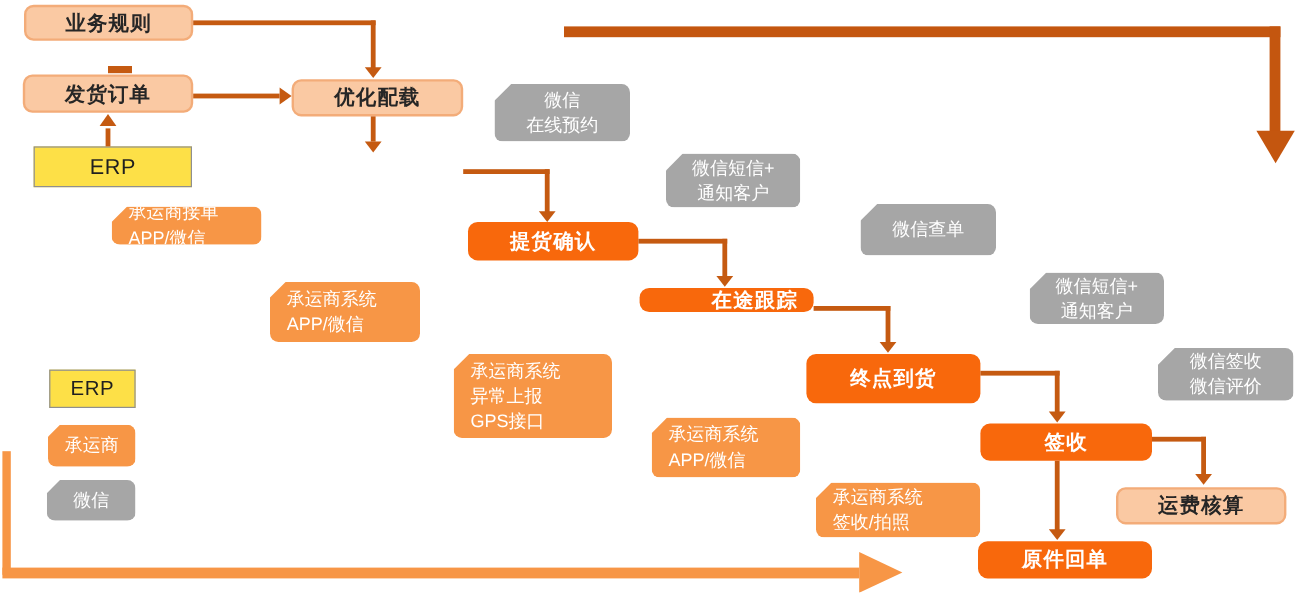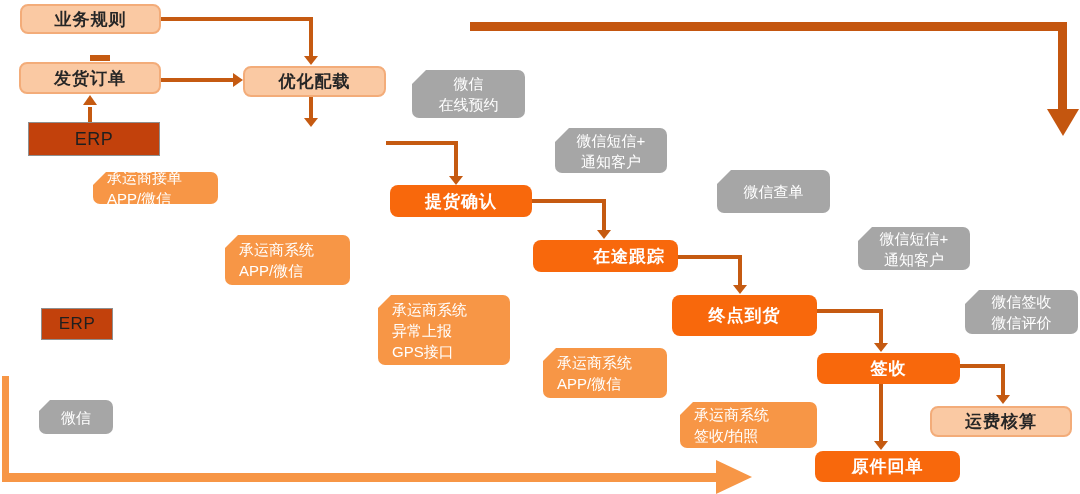--- a/index.html
+++ b/index.html
@@ -11,21 +11,21 @@
     position:absolute;box-sizing:border-box;display:flex;align-items:center;justify-content:center;
   }
   .node span{white-space:pre-line;display:block;}
   
   .peach{
     background:#FAC9A3;border:2px solid #F3AC79;border-radius:8px;
     color:#262626;font-size:17px;font-weight:600;letter-spacing:1px;
   }
   
   .sharp{
-    background:#c2410c;border:1px solid #8f8f8f;border-radius:0;
+    background:#fde047;border:1px solid #8f8f8f;border-radius:0;
     color:#1f1f1f;font-size:18px;font-weight:400;letter-spacing:0.5px;
   }
   
   .flowbox{
     background:#F8680C;border:none;border-radius:8px;
     color:#ffffff;font-size:17px;font-weight:700;letter-spacing:1px;
   }
   
   .ctag{
     background:#F79646;color:#ffffff;font-size:15px;line-height:21px;border-radius:7px;
@@ -64,21 +64,21 @@
     </div>
   <div class="node sharp" style="left:28px;top:122px;width:132px;height:34px;">
       <span>ERP</span>
     </div>
   <div class="node peach" style="left:243px;top:66px;width:143px;height:31px;">
       <span>优化配载</span>
     </div>
   <div class="node flowbox" style="left:390px;top:185px;width:142px;height:32px;">
       <span>提货确认</span>
     </div>
-  <div class="node flowbox" style="left:533px;top:240px;width:145px;height:32px;padding-left:47px;">
+  <div class="node flowbox" style="left:533px;top:240px;width:145px;height:20px;padding-left:47px;">
       <span>在途跟踪</span>
     </div>
   <div class="node flowbox" style="left:672px;top:295px;width:145px;height:41px;">
       <span>终点到货</span>
     </div>
   <div class="node flowbox" style="left:817px;top:353px;width:143px;height:31px;">
       <span>签收</span>
     </div>
   <div class="node flowbox" style="left:815px;top:451px;width:145px;height:31px;">
       <span>原件回单</span>
@@ -125,20 +125,23 @@
 通知客户</span>
     </div>
   <div class="node gtag" style="left:965px;top:290px;width:113px;height:44px;">
       <span>微信签收
 微信评价</span>
     </div>
 
   <div class="node sharp" style="left:41px;top:308px;width:72px;height:32px;font-size:17px;">
       <span>ERP</span>
     </div>
+  <div class="node ctag center" style="left:40px;top:354px;width:73px;height:35px;clip-path:polygon(10px 0,100% 0,100% 100%,0 100%,0 10px);">
+      <span>承运商</span>
+    </div>
   <div class="node gtag" style="left:39px;top:400px;width:74px;height:34px;clip-path:polygon(11px 0,100% 0,100% 100%,0 100%,0 11px);">
       <span>微信</span>
     </div>
 
   <div class="seg" style="left:161px;top:17px;width:152px;height:4px;"></div>
   <div class="seg" style="left:309px;top:17px;width:4px;height:41px;"></div>
   <div class="tri down" style="left:304px;top:56px;"></div>
 
   <div class="seg" style="left:161px;top:78px;width:72px;height:4px;"></div>
   <div class="tri right" style="left:233px;top:73px;"></div>

